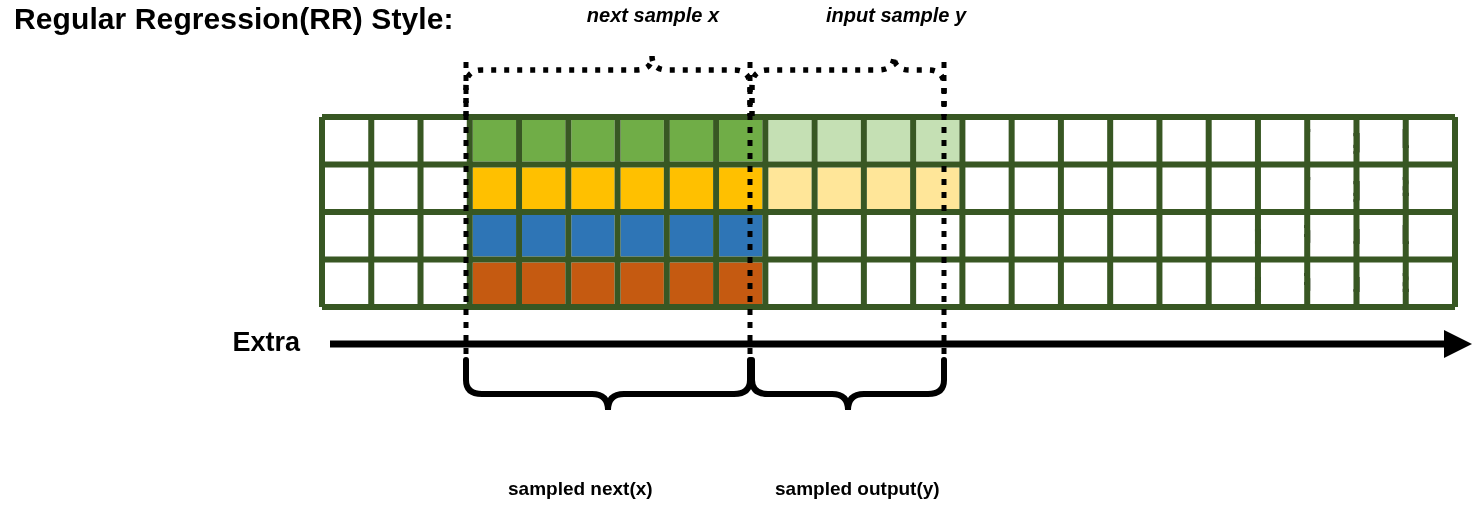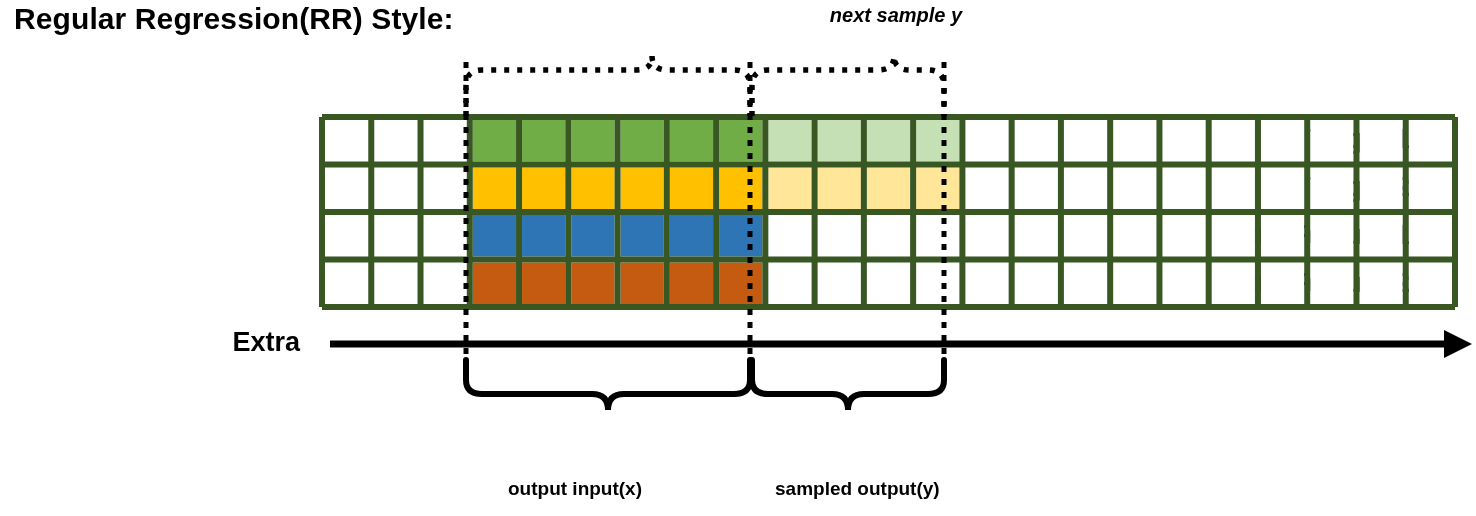--- a/index.html
+++ b/index.html
@@ -33,24 +33,25 @@
 
   <div class="title">Regular Regression(RR) Style:</div>
 
   <div class="rowlabel" style="top:124px">Target 1</div>
   <div class="rowlabel" style="top:172px">Target 2</div>
   <div class="rowlabel" style="top:220px">Extra Feature 1</div>
   <div class="rowlabel" style="top:268px">Extra Feature 2</div>
 
   <div class="timelabel">Extra</div>
 
-  <div class="brace-label" style="left:760px;top:4px;width:272px;">next sample y</div>
+  <div class="brace-label" style="left:513px;top:4px;width:280px;">next sample x</div>
+  <div class="brace-label" style="left:760px;top:4px;width:272px;">input sample y</div>
 
   <div class="caption" style="left:508px;top:424px;">
-    <div>output input(x)</div>
+    <div>sampled next(x)</div>
     
     
   </div>
   <div class="caption" style="left:775px;top:424px;">
     <div>sampled output(y)</div>
     
     
   </div>
 
   <svg viewBox="0 0 1476 516" xmlns="http://www.w3.org/2000/svg">

